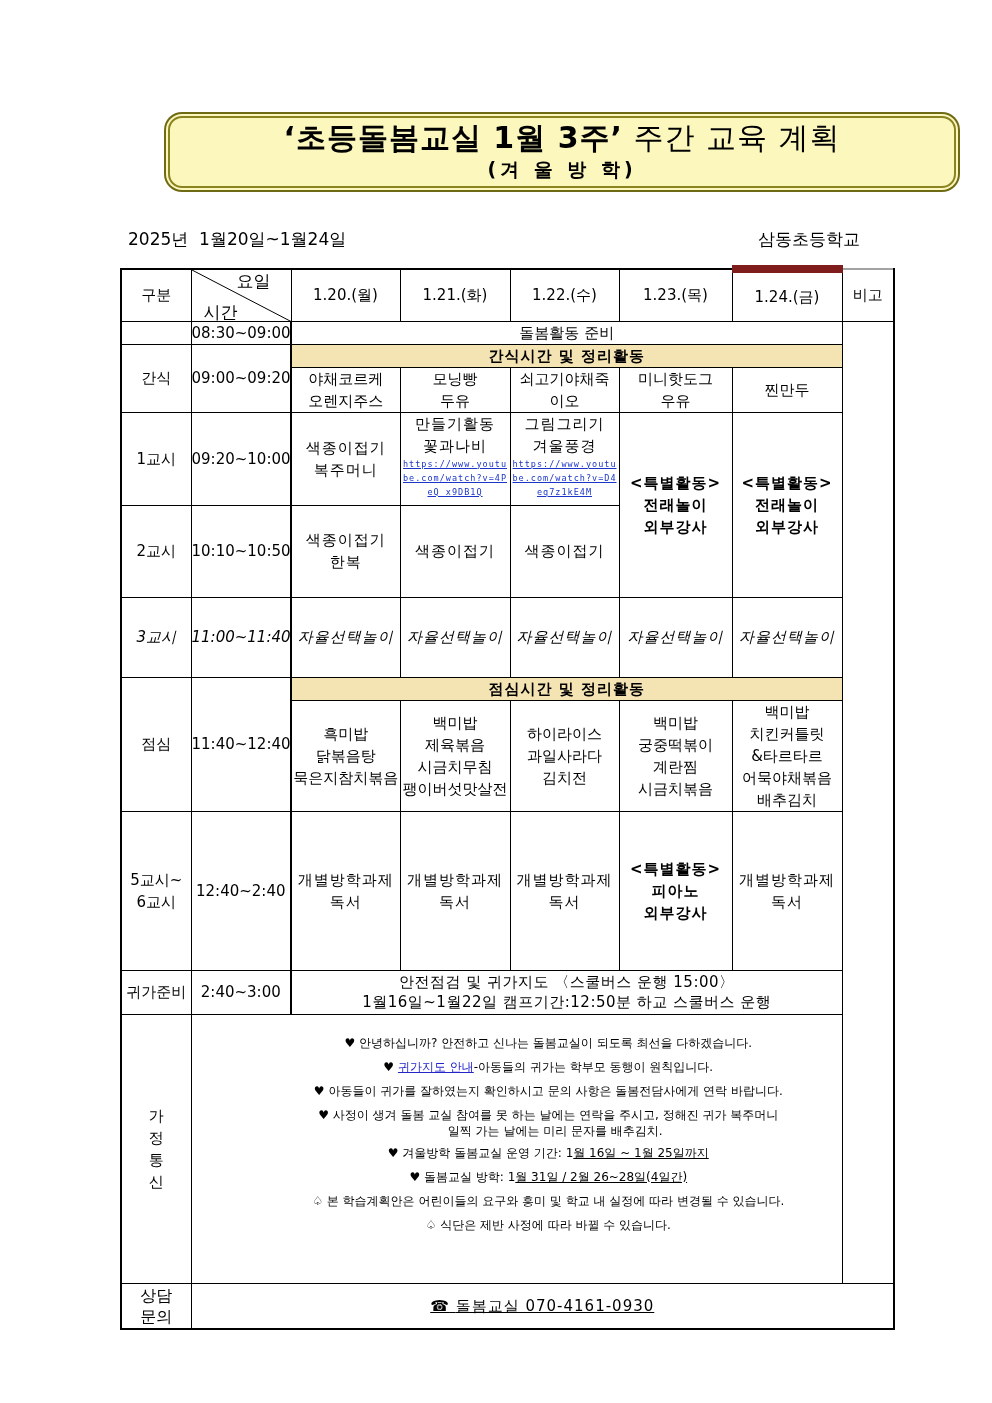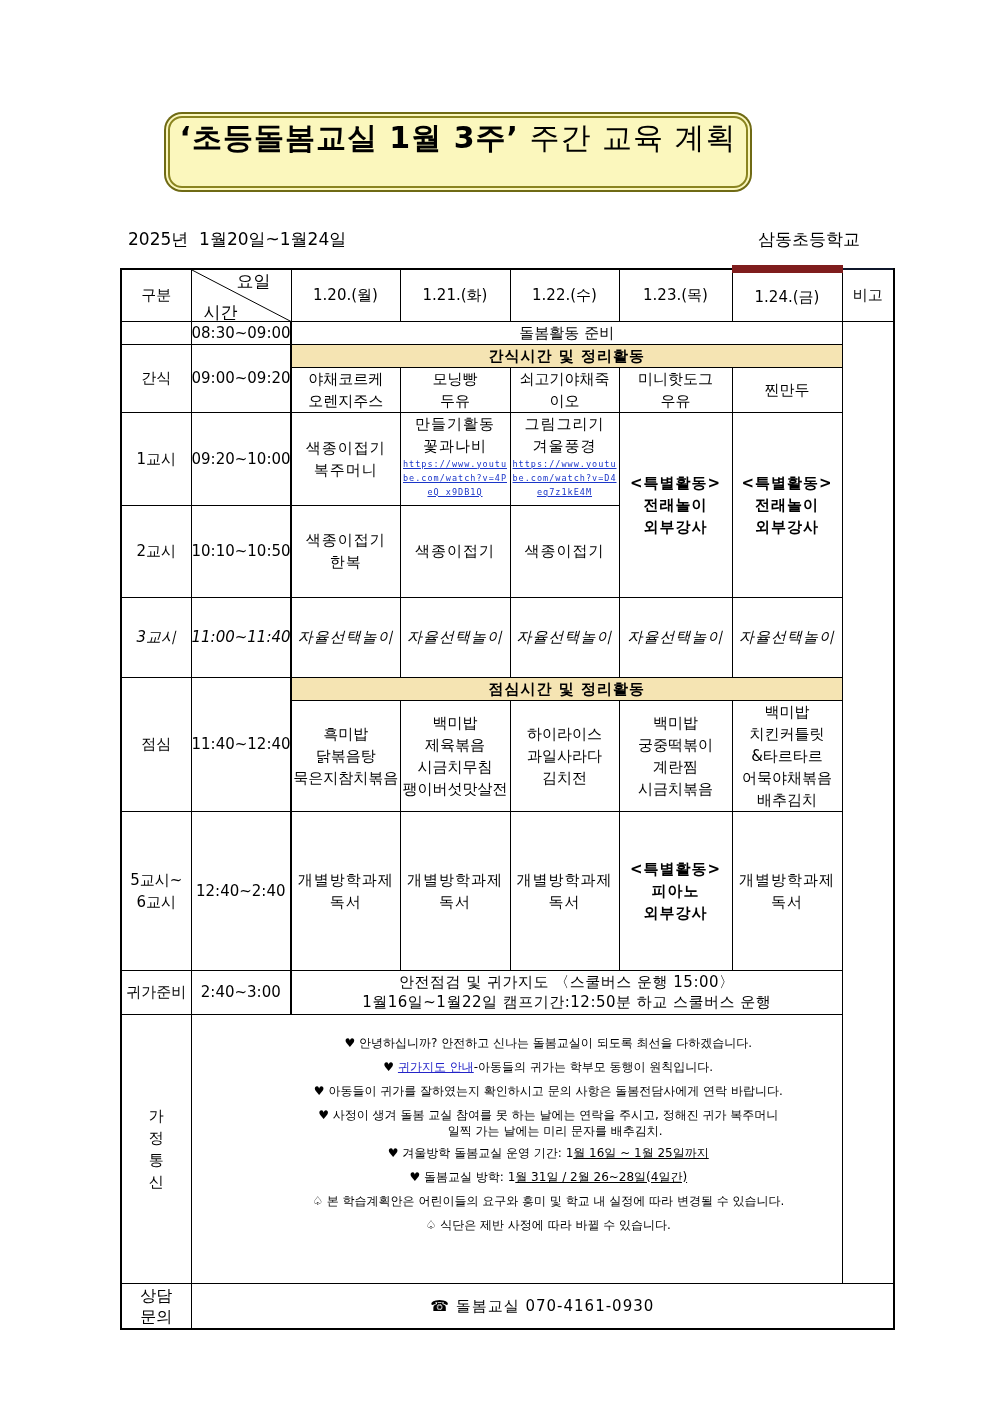--- a/index.html
+++ b/index.html
@@ -1,18 +1,18 @@
 <!DOCTYPE html>
 <html><head>
 <meta charset="utf-8">
 <style>
   html, body { margin: 0; padding: 0; background: #ffffff; }
   body { width: 992px; height: 1403px; position: relative; font-family: "DejaVu Sans", "Liberation Sans", sans-serif; color: #000; }
   .title-box {
-    position: absolute; left: 168px; top: 116px; width: 580px; height: 72px;
+    position: absolute; left: 168px; top: 116px; width: 788px; height: 72px;
     background: #fbf7bd; border: 2px solid #8a8420; border-radius: 14px;
     box-shadow: 0 0 0 2px #fbf7bd, 0 0 0 4px #6f6a14;
     text-align: center; box-sizing: border-box;
   }
   .title-line1 { font-size: 30px; line-height: 36px; margin-top: 2px; letter-spacing: 1px; }
   .title-line1 .bold { font-weight: bold; }
   .title-line2 { font-size: 19px; font-weight: bold; line-height: 26px; letter-spacing: 4px; }
   .period { position: absolute; left: 128px; top: 228px; font-size: 17px; }
   .school { position: absolute; left: 758px; top: 228px; font-size: 17px; }
 
@@ -43,20 +43,21 @@
   .u { text-decoration: underline; }
   .blue-link { color: #2424c8; text-decoration: underline; }
   .vertical { font-size: 17px; line-height: 26px; }
   .contact { font-size: 15px; letter-spacing: 1px; }
 </style>
 </head>
 <body>
 
 <div class="title-box">
   <div class="title-line1"><span class="bold">‘</span><span class="bold">초등돌봄교실 1월 3주</span><span class="bold">’</span><span style="white-space:pre"> 주간 교육 계획</span></div>
+  <div class="title-line2">(겨 울 방 학)</div>
 </div>
 
 <div class="period" style="white-space:pre">2025년  1월20일~1월24일</div>
 <div class="school">삼동초등학교</div>
 
 <table class="plan">
   <colgroup>
     <col style="width:70px">
       <col style="width:100px">
       <col style="width:109px">
@@ -75,21 +76,21 @@
             <line x1="0" y1="0" x2="100" y2="52" stroke="#000" stroke-width="1"></line>
           </svg>
       <span class="top-lbl">요일</span>
       <span class="bot-lbl">시간</span>
     </td>
     <td style="border-top:2px solid #000;">1.20.(월)</td>
     <td style="border-top:2px solid #000;">1.21.(화)</td>
     <td style="border-top:2px solid #000;">1.22.(수)</td>
     <td style="border-top:2px solid #000;">1.23.(목)</td>
     <td style="border-top:8px solid #7f1d1d;">1.24.(금)</td>
-    <td class="outer-r" style="border-top:2px solid #0f172a;">비고</td>
+    <td class="outer-r" style="border-top:2px solid #a3a3a3;">비고</td>
   </tr>
 
   <tr class="thick-top" style="height:23px;">
     <td class="outer-l"></td>
     <td class="time thick-r">08:30~09:00</td>
     <td colspan="5">돌봄활동 준비</td>
     <td class="outer-r" rowspan="11"></td>
   </tr>
 
   <tr class="thick-top" style="height:22px;">
@@ -177,16 +178,16 @@
       <div class="notice-line" style="margin-bottom:6px;"><span>♥</span> <span>사정이 생겨 돌봄 교실 참여를 못 하는 날에는 연락을 주시고, 정해진 귀가 복주머니</span><br><span class="indent">일찍 가는 날에는 미리 문자를 배추김치.</span></div>
       <div class="notice-line"><span>♥</span> <span>겨울방학 돌봄교실 운영 기간: 1</span><span class="u">월 16일 ~ 1월 25일까지</span></div>
       <div class="notice-line"><span>♥</span> <span>돌봄교실 방학: 1</span><span class="u">월 31일 / 2월 26~28일(4일간)</span></div>
       <div class="notice-line"><span>♤</span> <span>본 학습계획안은 어린이들의 요구와 흥미 및 학교 내 실정에 따라 변경될 수 있습니다.</span></div>
       <div class="notice-line"><span>♤</span> <span>식단은 제반 사정에 따라 바뀔 수 있습니다.</span></div>
     </td>
   </tr>
 
   <tr style="height:46px; border-bottom:2px solid #000;">
     <td class="outer-l" style="border-bottom:2px solid #000; font-size:16px; line-height:21px;"><span>상담</span><br><span>문의</span></td>
-    <td colspan="7" class="outer-r contact" style="border-bottom:2px solid #000;"><span>☎</span> <span>돌봄교실 070-4161-0930</span></td>
+    <td colspan="7" class="outer-r contact" style="border-bottom:2px solid #000;text-decoration:underline;"><span>☎</span> <span>돌봄교실 070-4161-0930</span></td>
   </tr>
 </tbody>
   </table>
 
 </body></html>

